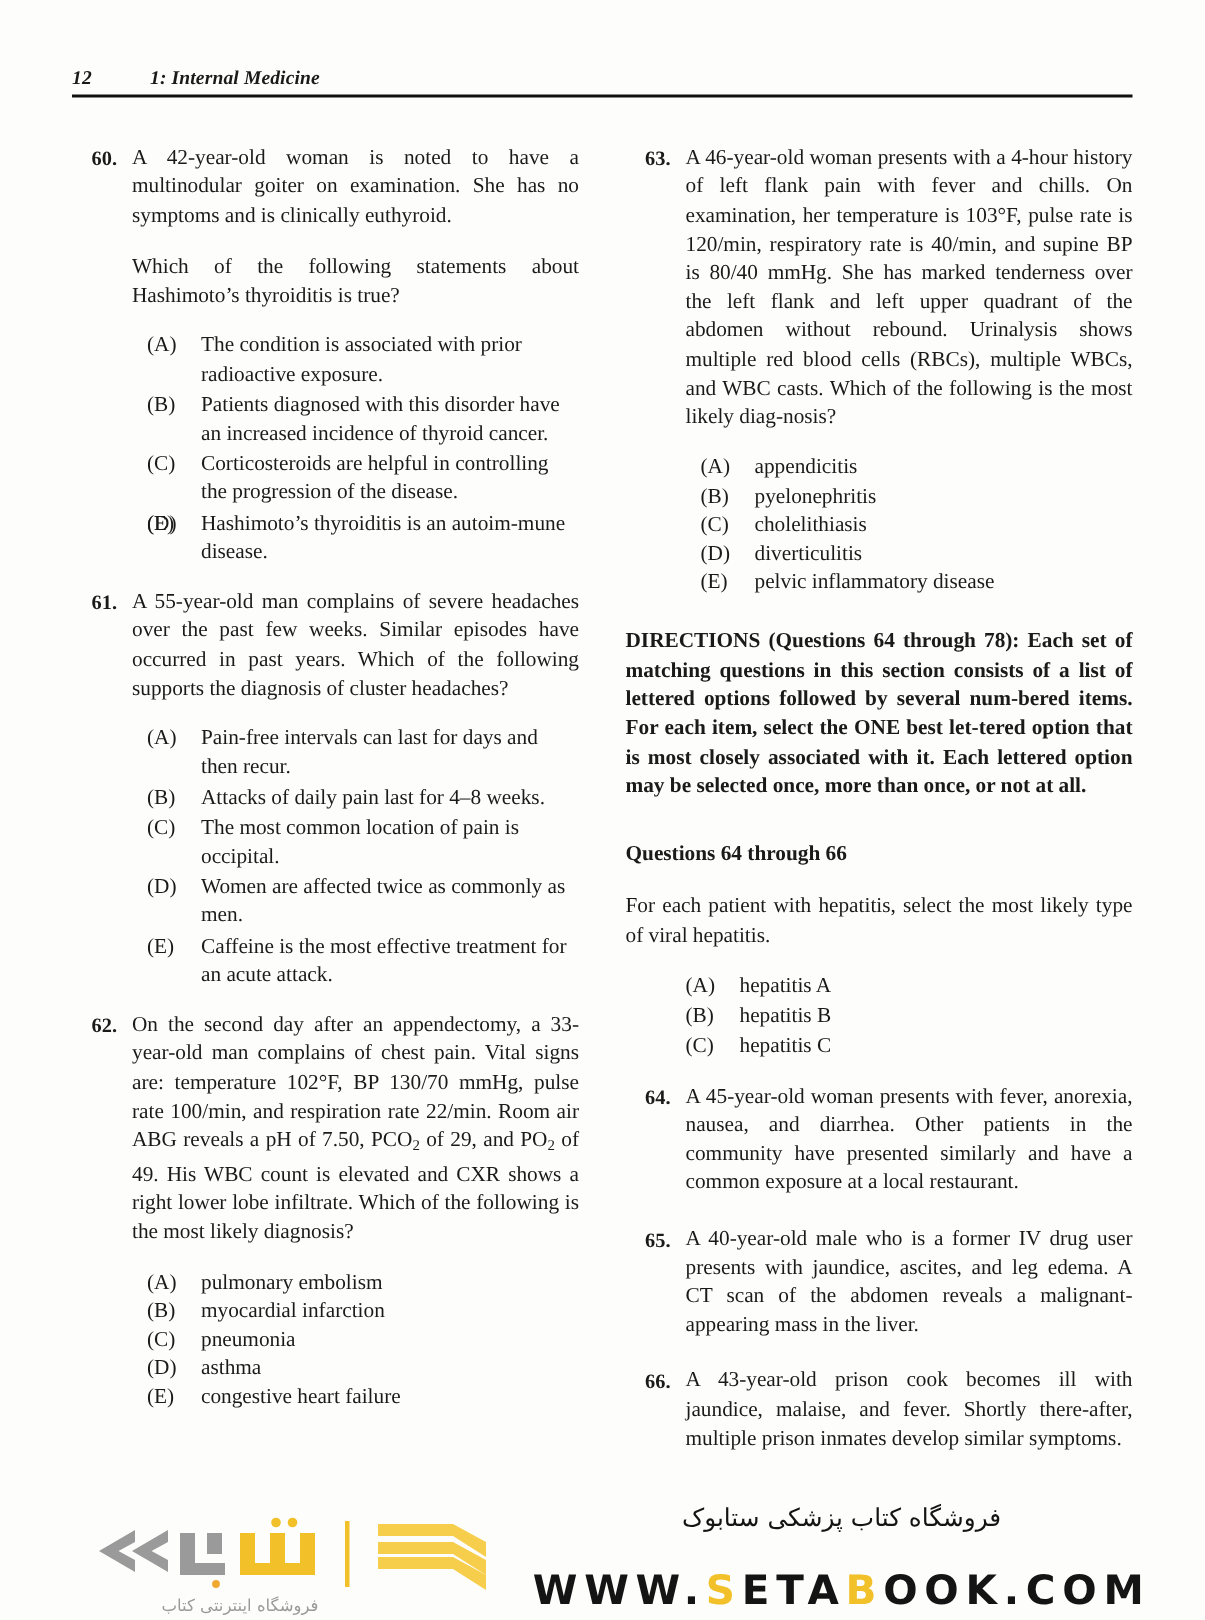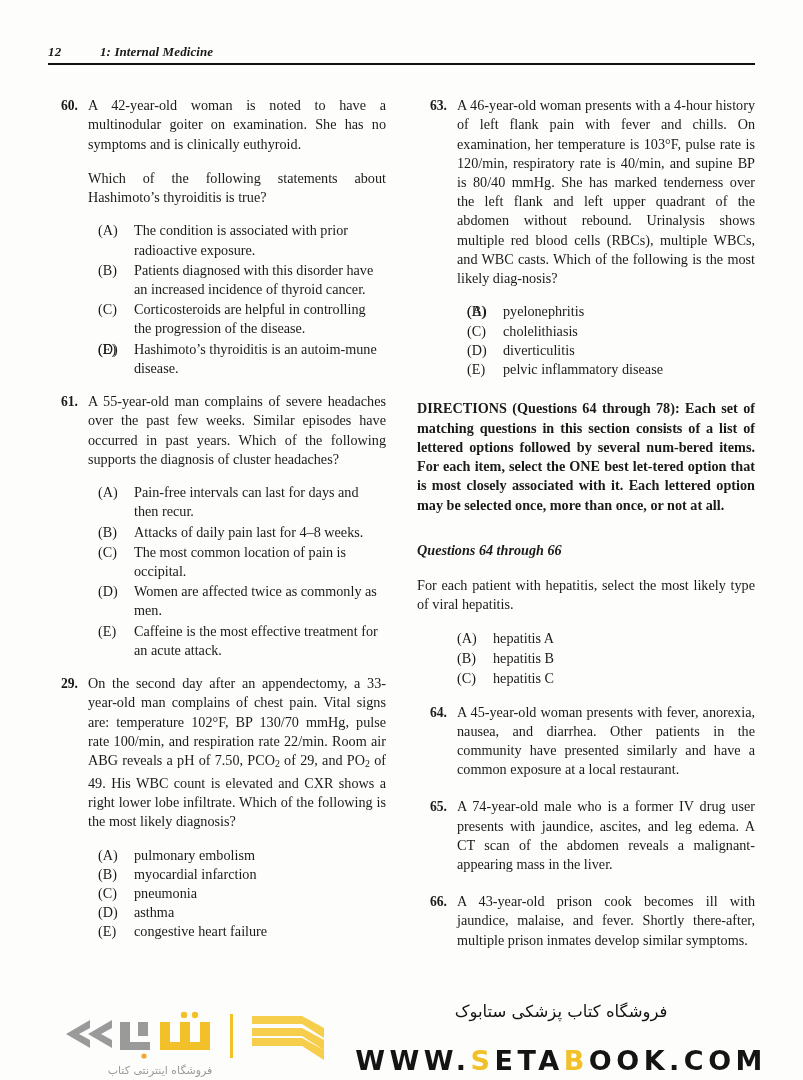--- a/index.html
+++ b/index.html
@@ -128,21 +128,20 @@
     line-height: 19.3px;
     text-align: justify;
     text-justify: inter-word;
     margin-top: 20px;
   }
   .sec-heading {
     font-weight: bold;
     font-size: 14.2px;
     line-height: 19.2px;
     margin-top: 26px;
-    font-style: italic;
   }
   .sec-intro {
     font-size: 14.2px;
     line-height: 19.2px;
     text-align: justify;
     text-justify: inter-word;
     margin-top: 16px;
   }
   .matching-options {
     margin-top: 13px;
@@ -275,21 +274,21 @@
                 <span class="opt-text">Women are affected twice as commonly as men.</span>
               </div>
               <div class="opt">
                 <span class="opt-letter">(E)</span>
                 <span class="opt-text">Caffeine is the most effective treatment for an acute attack.</span>
               </div>
             </div>
           </div>
         </div>
         <div class="qblock">
-          <div class="qnum">29.</div>
+          <div class="qnum">62.</div>
           <div class="qbody">
             <p class="qstem">On the second day after an appendectomy, a 33-year-old man complains of chest pain. Vital signs are: temperature 102°F, BP 130/70 mmHg, pulse rate 100/min, and respiration rate 22/min. Room air ABG reveals a pH of 7.50, PCO<sub>2</sub> of 29, and PO<sub>2</sub> of 49. His WBC count is elevated and CXR shows a right lower lobe infiltrate. Which of the following is the most likely diagnosis?</p>
             <div class="options tight">
               <div class="opt">
                 <span class="opt-letter">(A)</span>
                 <span class="opt-text">pulmonary embolism</span>
               </div>
               <div class="opt">
                 <span class="opt-letter">(B)</span>
                 <span class="opt-text">myocardial infarction</span>
@@ -312,20 +311,21 @@
       </div>
 
     <div class="col col-right" id="right-col">
         <div class="qblock">
           <div class="qnum">63.</div>
           <div class="qbody">
             <p class="qstem">A 46-year-old woman presents with a 4-hour history of left flank pain with fever and chills. On examination, her temperature is 103°F, pulse rate is 120/min, respiratory rate is 40/min, and supine BP is 80/40 mmHg. She has marked tenderness over the left flank and left upper quadrant of the abdomen without rebound. Urinalysis shows multiple red blood cells (RBCs), multiple WBCs, and WBC casts. Which of the following is the most likely diag-nosis?</p>
             <div class="options tight">
               <div class="opt">
                 <span class="opt-letter">(A)</span>
+                <span class="opt-text">appendicitis</span>
               </div>
               <div class="opt">
                 <span class="opt-letter">(B)</span>
                 <span class="opt-text">pyelonephritis</span>
               </div>
               <div class="opt">
                 <span class="opt-letter">(C)</span>
                 <span class="opt-text">cholelithiasis</span>
               </div>
               <div class="opt">
@@ -359,21 +359,21 @@
         <div style="margin-top:0">
           <div class="qblock" style="margin-bottom:18px">
             <div class="qnum">64.</div>
             <div class="qbody">
               <p class="qstem">A 45-year-old woman presents with fever, anorexia, nausea, and diarrhea. Other patients in the community have presented similarly and have a common exposure at a local restaurant.</p>
             </div>
           </div>
           <div class="qblock" style="margin-bottom:18px">
             <div class="qnum">65.</div>
             <div class="qbody">
-              <p class="qstem">A 74-year-old male who is a former IV drug user presents with jaundice, ascites, and leg edema. A CT scan of the abdomen reveals a malignant-appearing mass in the liver.</p>
+              <p class="qstem">A 40-year-old male who is a former IV drug user presents with jaundice, ascites, and leg edema. A CT scan of the abdomen reveals a malignant-appearing mass in the liver.</p>
             </div>
           </div>
           <div class="qblock" style="margin-bottom:18px">
             <div class="qnum">66.</div>
             <div class="qbody">
               <p class="qstem">A 43-year-old prison cook becomes ill with jaundice, malaise, and fever. Shortly there-after, multiple prison inmates develop similar symptoms.</p>
             </div>
           </div>
         </div>
       </div>

